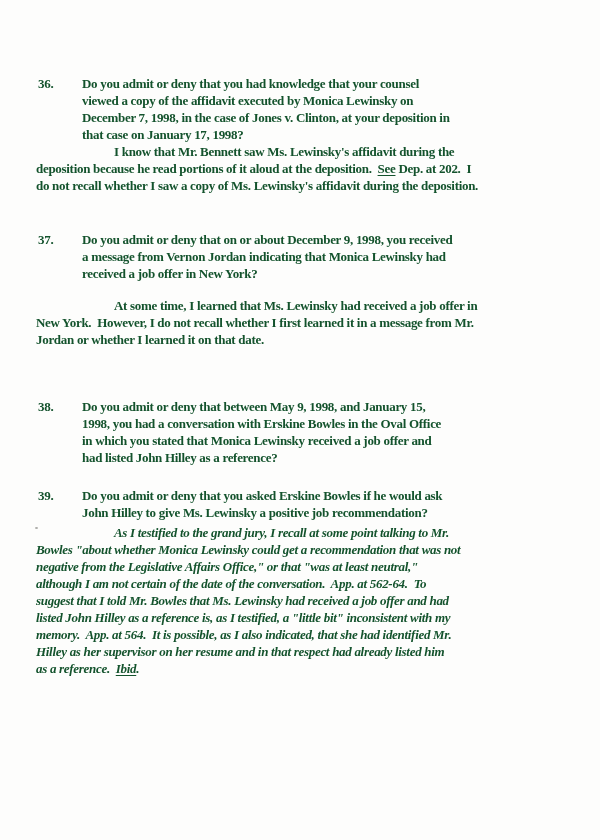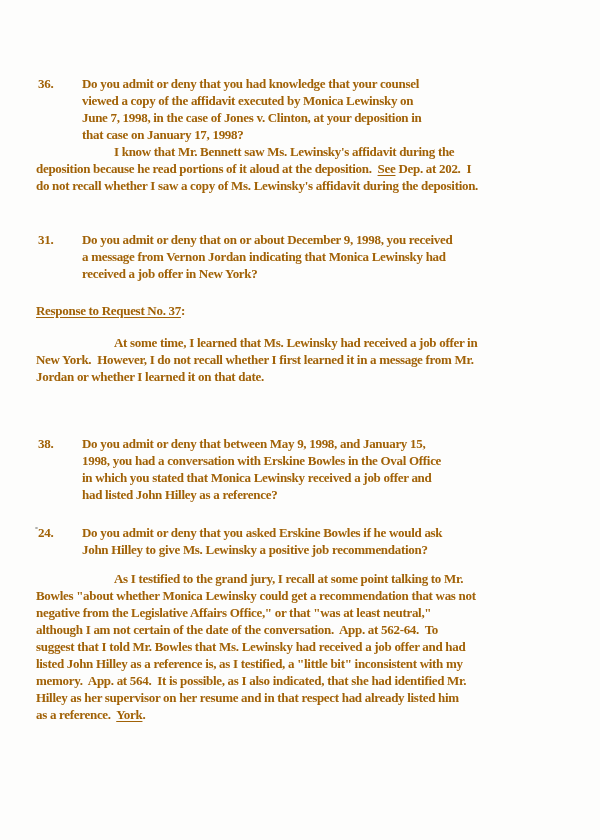--- a/index.html
+++ b/index.html
@@ -8,21 +8,21 @@
     background: #ffffff;
   }
   .page {
     position: relative;
     width: 600px;
     height: 840px;
     background: #fdfdfc;
     overflow: hidden;
     font-family: "Liberation Serif", serif;
     font-weight: bold;
-    color: #a16207;
+    color: #14532d;
     font-size: 13px;
     line-height: 17px;
     letter-spacing: -0.3px;
     text-rendering: optimizeLegibility;
   }
   .content {
     position: absolute;
     left: 36px;
     top: 75px;
     width: 560px;
@@ -52,21 +52,21 @@
   }
   
   .h1 { margin-top: 18px; }
   .p1 { }
   .q37 { margin-top: 37px; }
   .h2 { margin-top: 20px; }
   .p2 { margin-top: 15px; }
   .q38 { margin-top: 50px; }
   .q39 { margin-top: 21px; }
   .h3 { margin-top: 17px; }
-  .p3 { margin-top: 12px; }
+  .p3 { margin-top: 3px; font-style: italic; }
   
   .seg-italic { }
   .seg-underline { text-decoration: underline; text-underline-offset: 2px; text-decoration-thickness: 1px; }
   
   .speck {
     position: absolute;
     left: 35px;
     top: 527px;
     width: 3px;
     height: 2px;
@@ -79,61 +79,60 @@
 <body>
 
 <div class="page">
   <div class="speck"></div>
   <div class="content">
 
     <div class="item q36item">
       <span class="num">36.</span>
       <span class="qtext"><span>Do you admit or deny that you had knowledge that your counsel
 viewed a copy of the affidavit executed by Monica Lewinsky on
-June 7, 1998, in the case of </span><span class="seg-italic">Jones v. Clinton</span><span>, at your deposition in
+December 7, 1998, in the case of </span><span class="seg-italic">Jones v. Clinton</span><span>, at your deposition in
 that case on January 17, 1998?</span></span>
     </div>
 
 
     <div class="para p1"><span>I know that Mr. Bennett saw Ms. Lewinsky's affidavit during the
 deposition because he read portions of it aloud at the deposition.  </span><span class="seg-underline">See</span><span> Dep. at 202.  I
 do not recall whether I saw a copy of Ms. Lewinsky's affidavit during the deposition.</span></div>
 
     <div class="item q37">
-      <span class="num">31.</span>
+      <span class="num">37.</span>
       <span class="qtext"><span>Do you admit or deny that on or about December 9, 1998, you received
 a message from Vernon Jordan indicating that Monica Lewinsky had
 received a job offer in New York?</span></span>
     </div>
 
-    <div class="heading h2"><span class="seg-underline">Response to Request No. 37</span><span>:</span></div>
 
     <div class="para p2"><span>At some time, I learned that Ms. Lewinsky had received a job offer in
 New York.  However, I do not recall whether I first learned it in a message from Mr.
 Jordan or whether I learned it on that date.</span></div>
 
     <div class="item q38">
       <span class="num">38.</span>
       <span class="qtext"><span>Do you admit or deny that between May 9, 1998, and January 15,
 1998, you had a conversation with Erskine Bowles in the Oval Office
 in which you stated that Monica Lewinsky received a job offer and
 had listed John Hilley as a reference?</span></span>
     </div>
 
     <div class="item q39">
-      <span class="num">24.</span>
+      <span class="num">39.</span>
       <span class="qtext"><span>Do you admit or deny that you asked Erskine Bowles if he would ask
 John Hilley to give Ms. Lewinsky a positive job recommendation?</span></span>
     </div>
 
 
     <div class="para p3"><span>As I testified to the grand jury, I recall at some point talking to Mr.
 Bowles "about whether Monica Lewinsky could get a recommendation that was not
 negative from the Legislative Affairs Office," or that "was at least neutral,"
 although I am not certain of the date of the conversation.  App. at 562-64.  To
 suggest that I told Mr. Bowles that Ms. Lewinsky had received a job offer and had
 listed John Hilley as a reference is, as I testified, a "little bit" inconsistent with my
 memory.  App. at 564.  It is possible, as I also indicated, that she had identified Mr.
 Hilley as her supervisor on her resume and in that respect had already listed him
-as a reference.  </span><span class="seg-underline">York</span><span>.</span></div>
+as a reference.  </span><span class="seg-underline">Ibid</span><span>.</span></div>
 
   </div>
 </div>
 
 </body></html>

